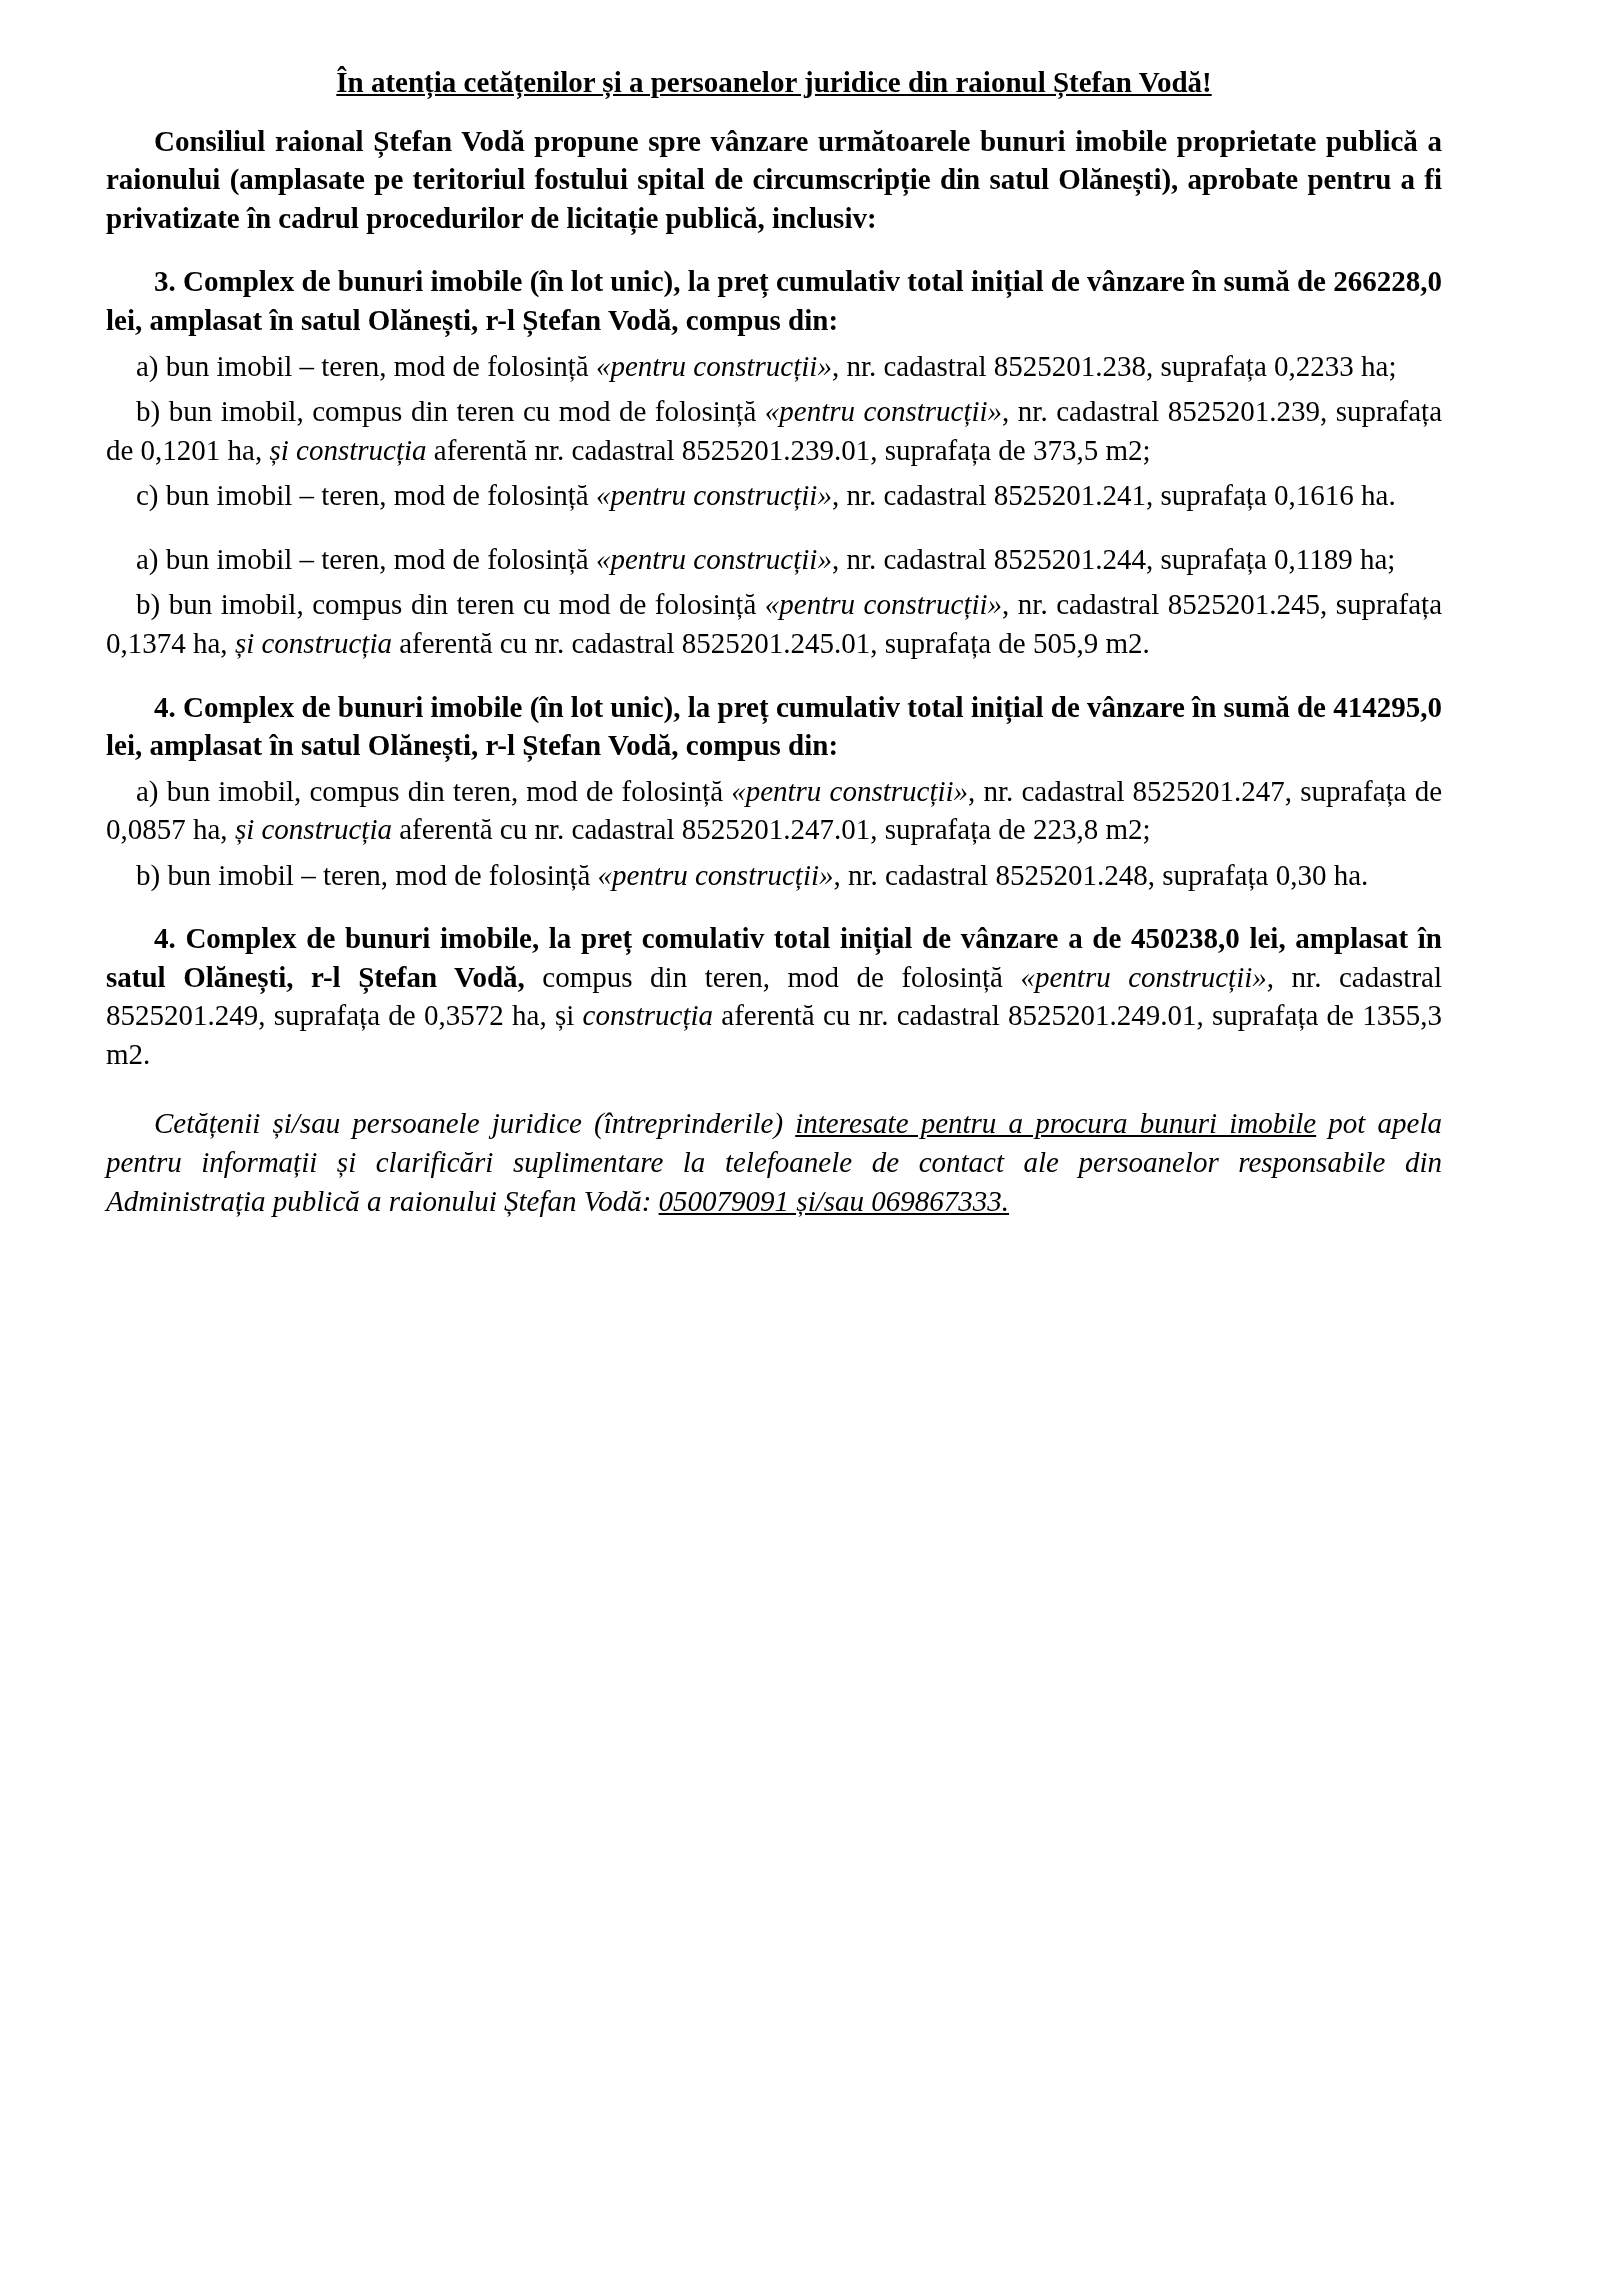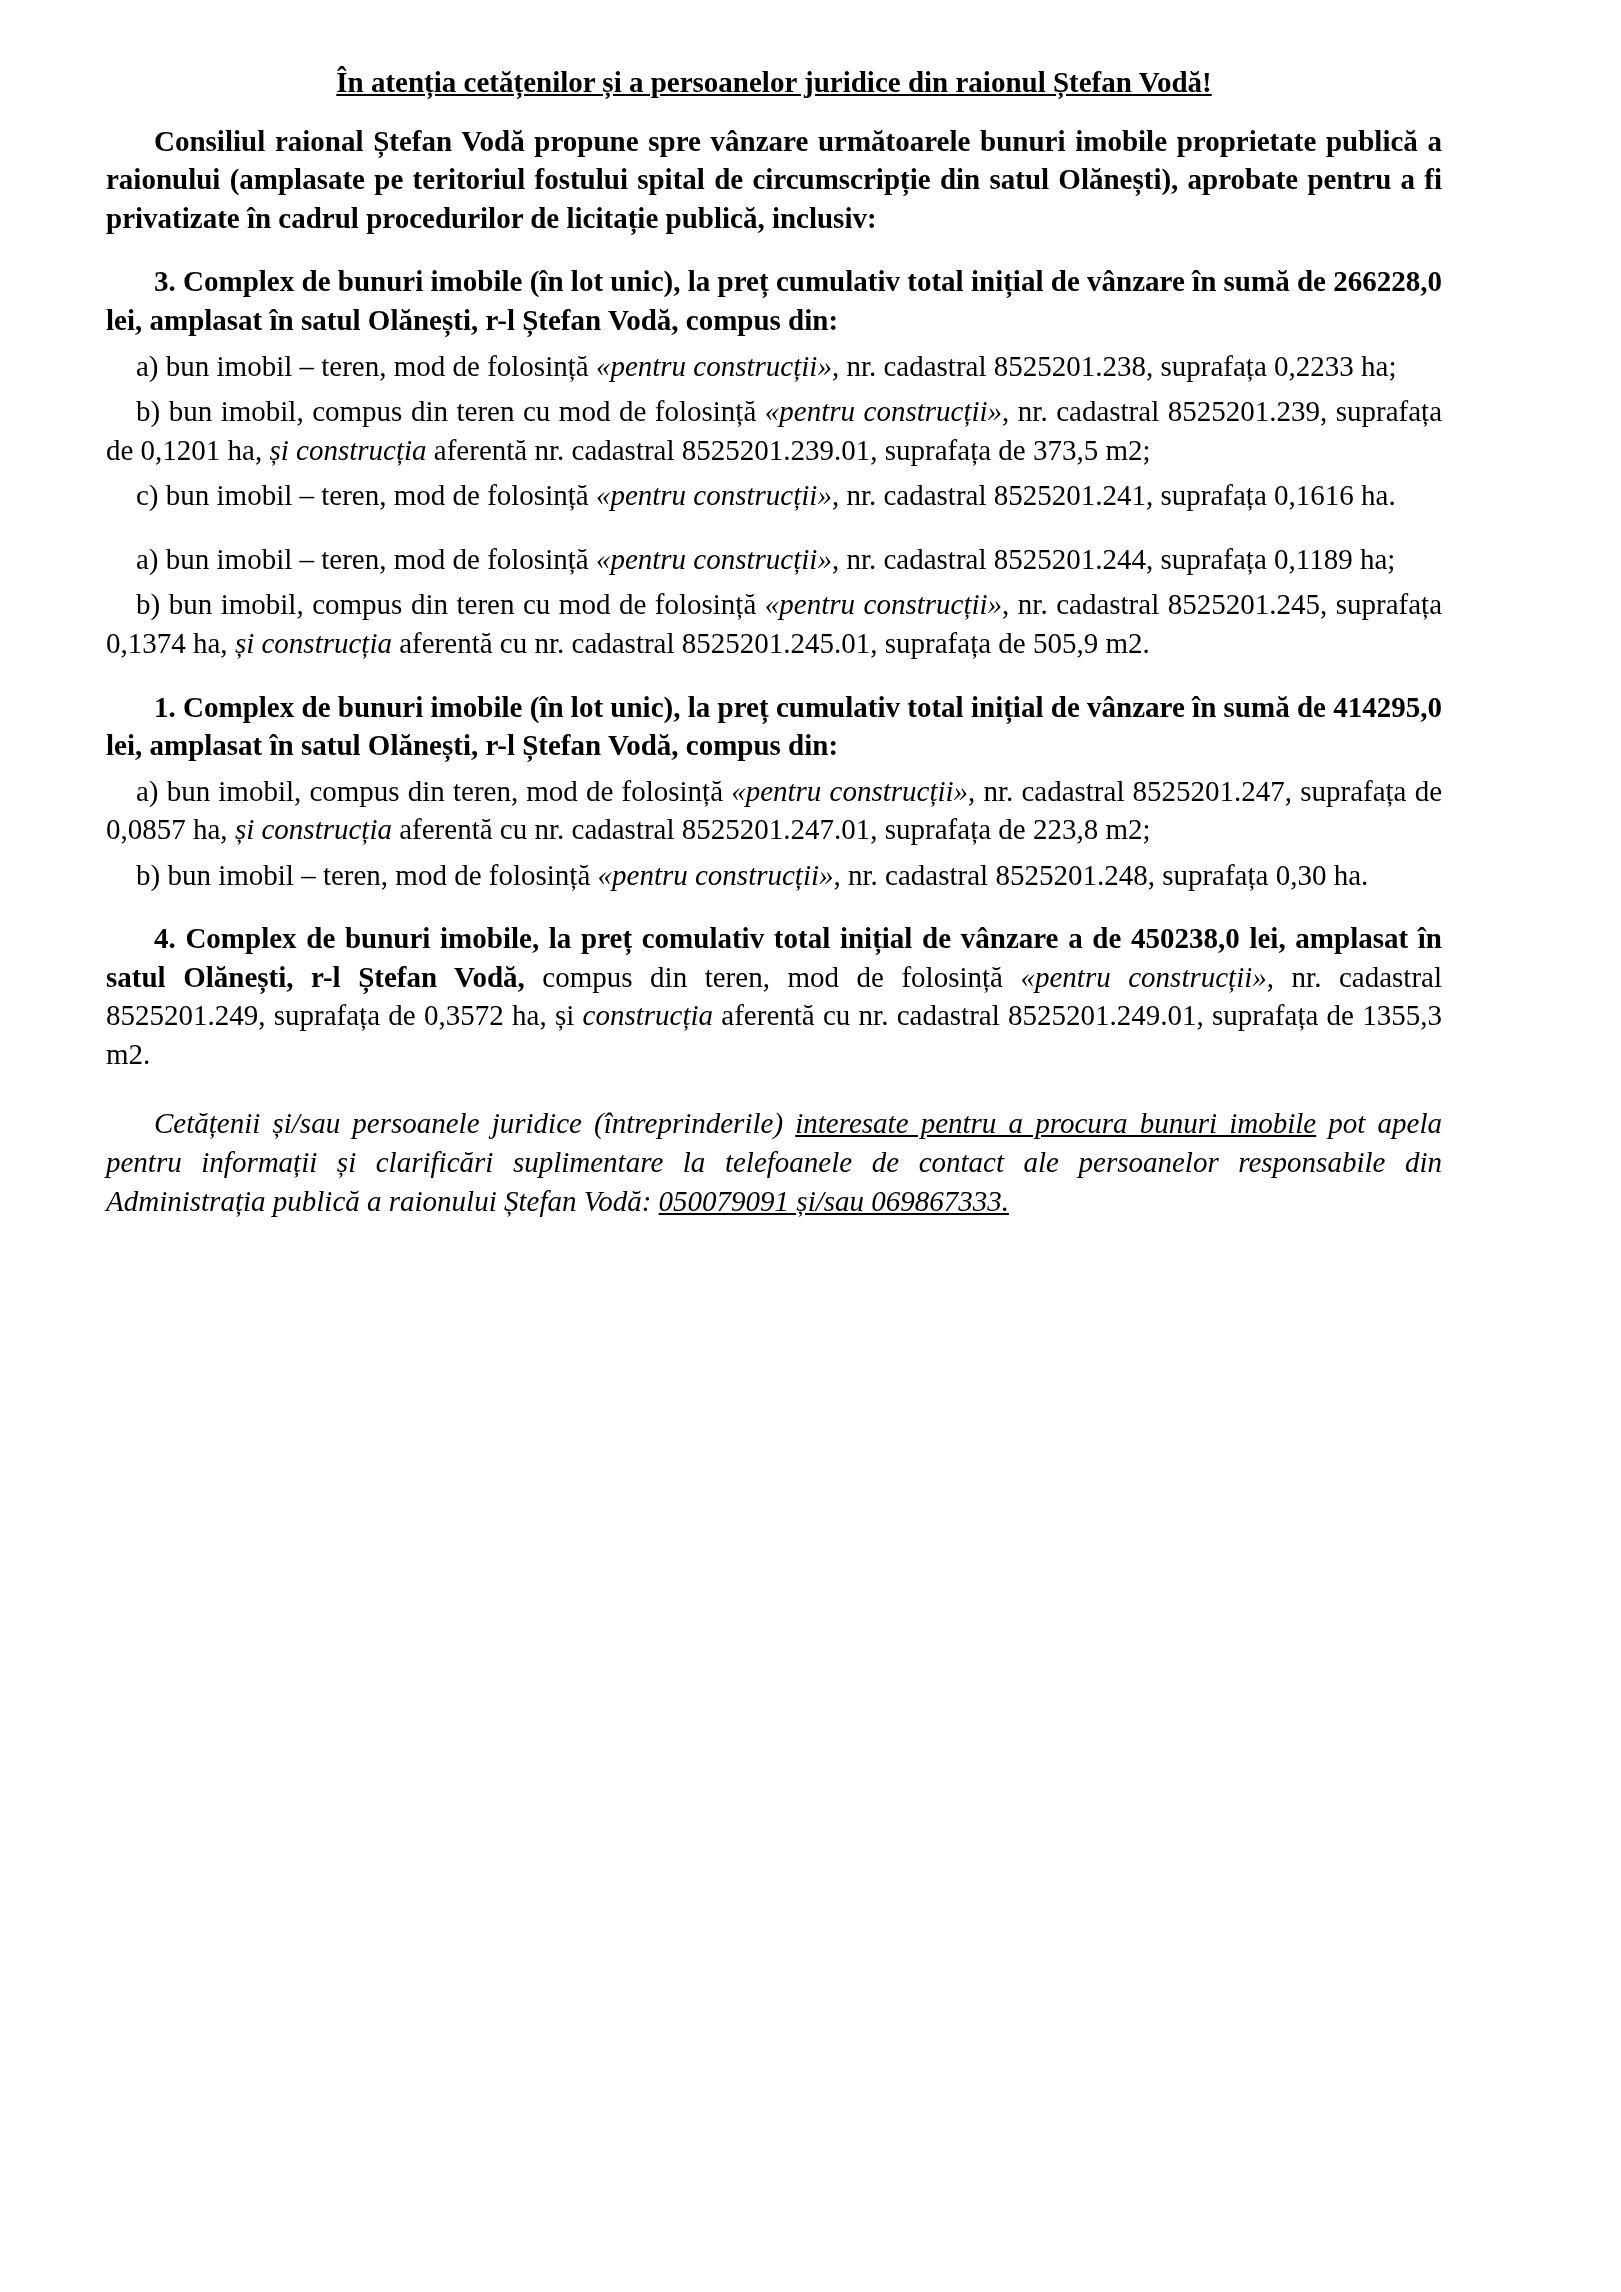--- a/index.html
+++ b/index.html
@@ -111,21 +111,21 @@
       <span>a) bun imobil – teren, mod de folosință </span><span class="italic">«pentru construcții»</span><span>, nr. cadastral 8525201.244, suprafața 0,1189 ha;</span>
     </p>
 
     <p class="sub">
       <span>b) bun imobil, compus din teren cu mod de folosință </span><span class="italic">«pentru construcții»</span><span>, nr. cadastral 8525201.245, suprafața 0,1374 ha, </span><span class="italic">și construcția</span><span> aferentă cu nr. cadastral 8525201.245.01, suprafața de 505,9 m2.</span>
     </p>
   </div>
 
   <div class="block-gap">
     <p class="lot-head">
-      <span>1. Complex de bunuri imobile (în lot unic)</span><span>, la preț cumulativ total inițial de vânzare în sumă de 414295,0 lei, amplasat în satul Olănești, r-l Ștefan Vodă, compus din:</span>
+      <span>4. Complex de bunuri imobile (în lot unic)</span><span>, la preț cumulativ total inițial de vânzare în sumă de 414295,0 lei, amplasat în satul Olănești, r-l Ștefan Vodă, compus din:</span>
     </p>
 
     <p class="sub">
       <span>a) bun imobil, compus din teren, mod de folosință </span><span class="italic">«pentru construcții»</span><span>, nr. cadastral 8525201.247, suprafața de 0,0857 ha, </span><span class="italic">și construcția</span><span> aferentă cu nr. cadastral 8525201.247.01, suprafața de 223,8 m2;</span>
     </p>
 
     <p class="sub">
       <span>b) bun imobil – teren, mod de folosință </span><span class="italic">«pentru construcții»</span><span>, nr. cadastral 8525201.248, suprafața 0,30 ha.</span>
     </p>
   </div>

